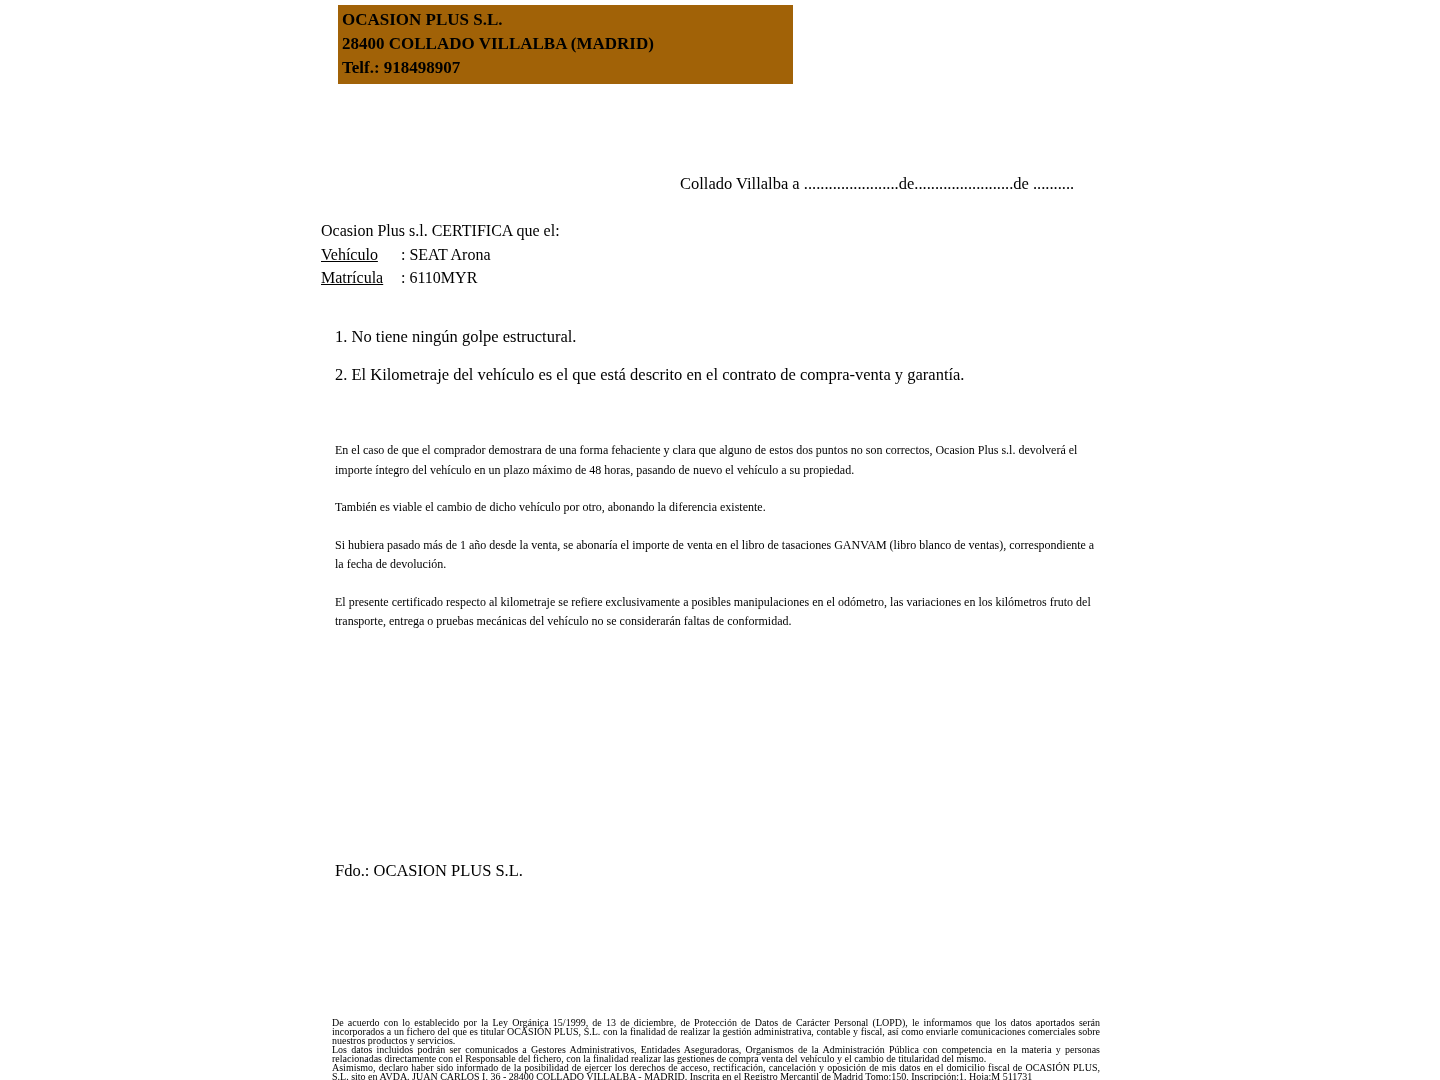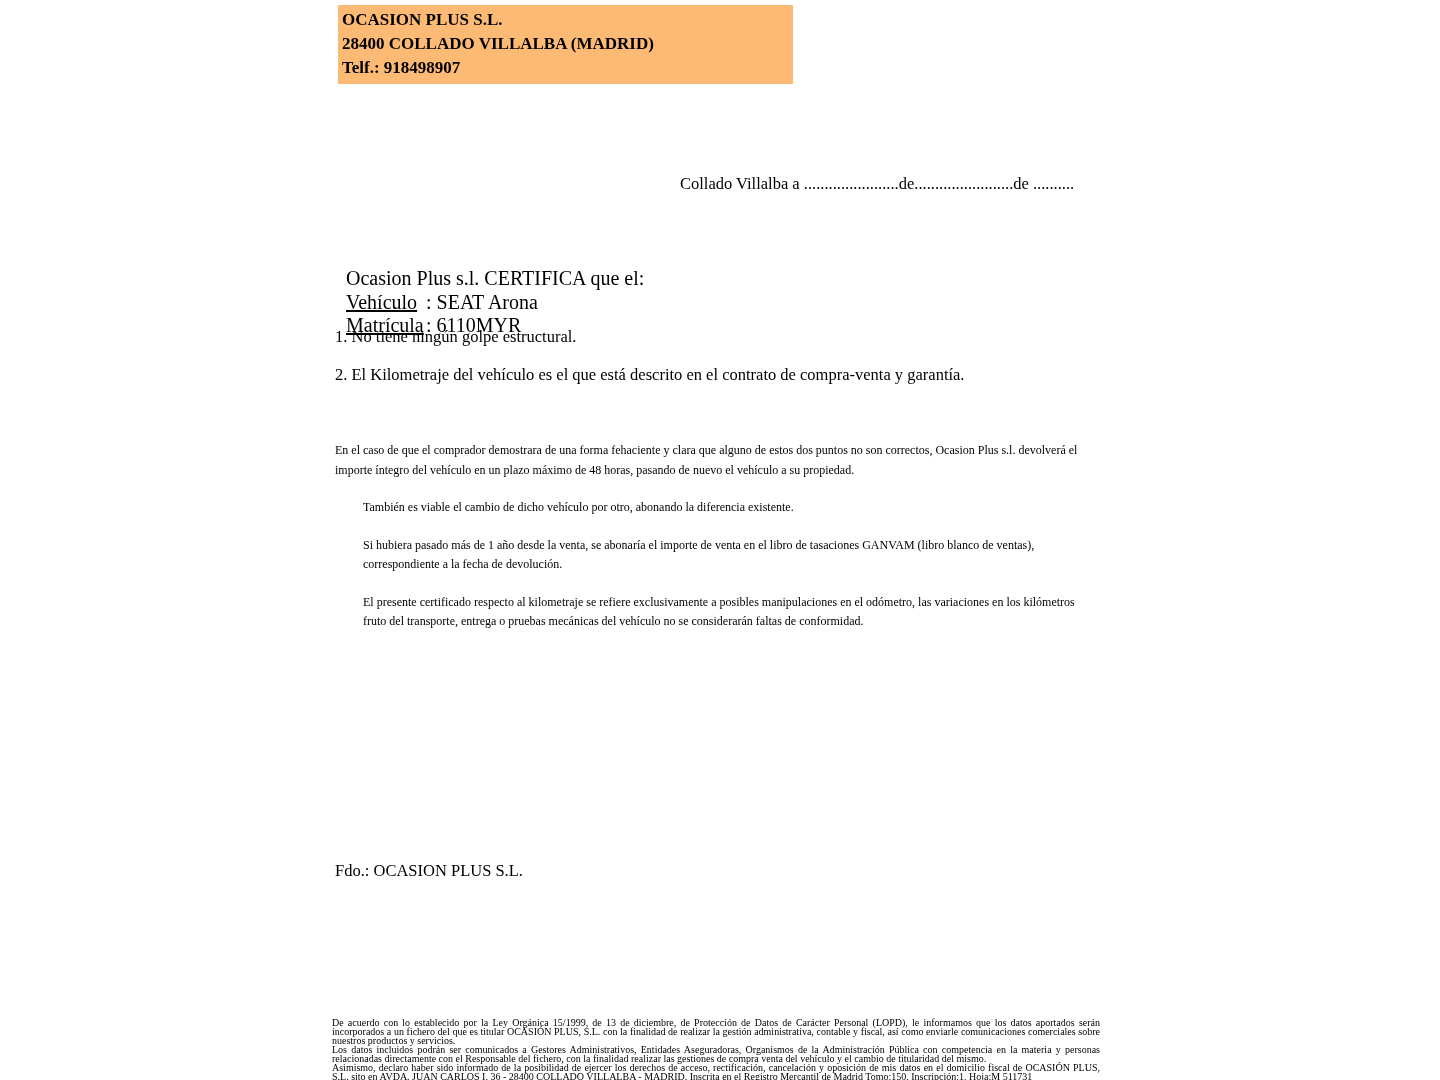--- a/index.html
+++ b/index.html
@@ -9,41 +9,40 @@
     font-family: "Liberation Serif", serif;
     color: #000000;
     overflow: hidden;
   }
   .page { position: absolute; inset: 0; width: 1440px; height: 1080px; }
 
   .header-box {
     position: absolute;
     left: 338px; top: 5px;
     width: 455px;
-    background: #fdba74;
+    background: #a16207;
     padding: 3px 8px 4px 4px;
     font-weight: bold;
     font-size: 17px;
     line-height: 24px;
   }
 
   .date-line {
     position: absolute;
     left: 680px; top: 174px;
     font-size: 16.5px;
     line-height: 20px;
     white-space: nowrap;
   }
 
   .cert-block {
     position: absolute;
-    left: 346px; top: 219px;
-    font-size: 20px;
+    left: 321px; top: 219px;
+    font-size: 16px;
     line-height: 23.5px;
-    margin-top: 48px;
   }
   .kv .label-u {
     display: inline-block;
     width: 80px;
     text-decoration: underline;
   }
 
   .points {
     position: absolute;
     left: 335px; top: 327px;
@@ -53,21 +52,21 @@
   .points p { line-height: 20px; }
   .points p + p { margin-top: 18px; font-family: Liberation Serif, serif; }
 
   .body-paragraphs {
     position: absolute;
     left: 335px; top: 441px;
     width: 760px;
     font-size: 12px;
   }
   .body-paragraphs p { line-height: 19.5px; }
-  .body-paragraphs p + p { margin-top: 18px; margin-left: 28px; }
+  .body-paragraphs p + p { margin-top: 18px; }
 
   .signature {
     position: absolute;
     left: 335px; top: 861px;
     font-size: 16.5px;
     line-height: 20px;
     font-family: Liberation Serif, serif;
   }
 
   .legal-footer {

